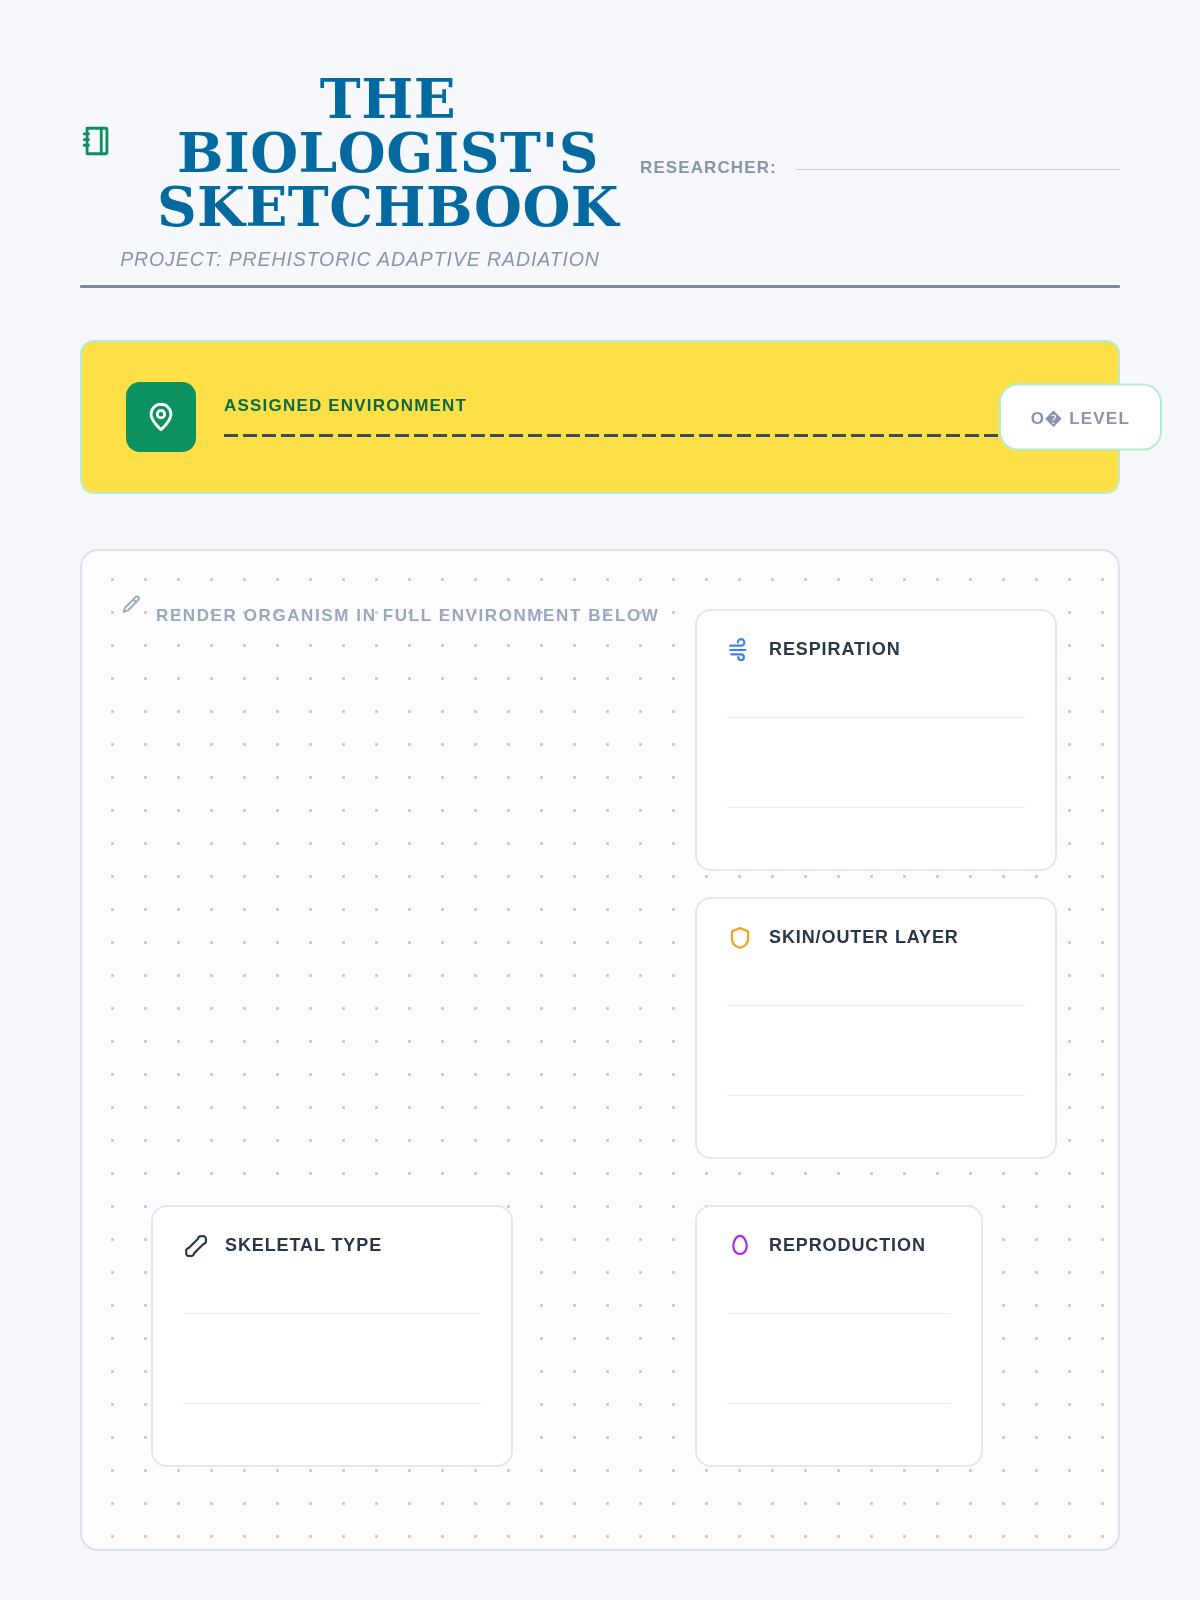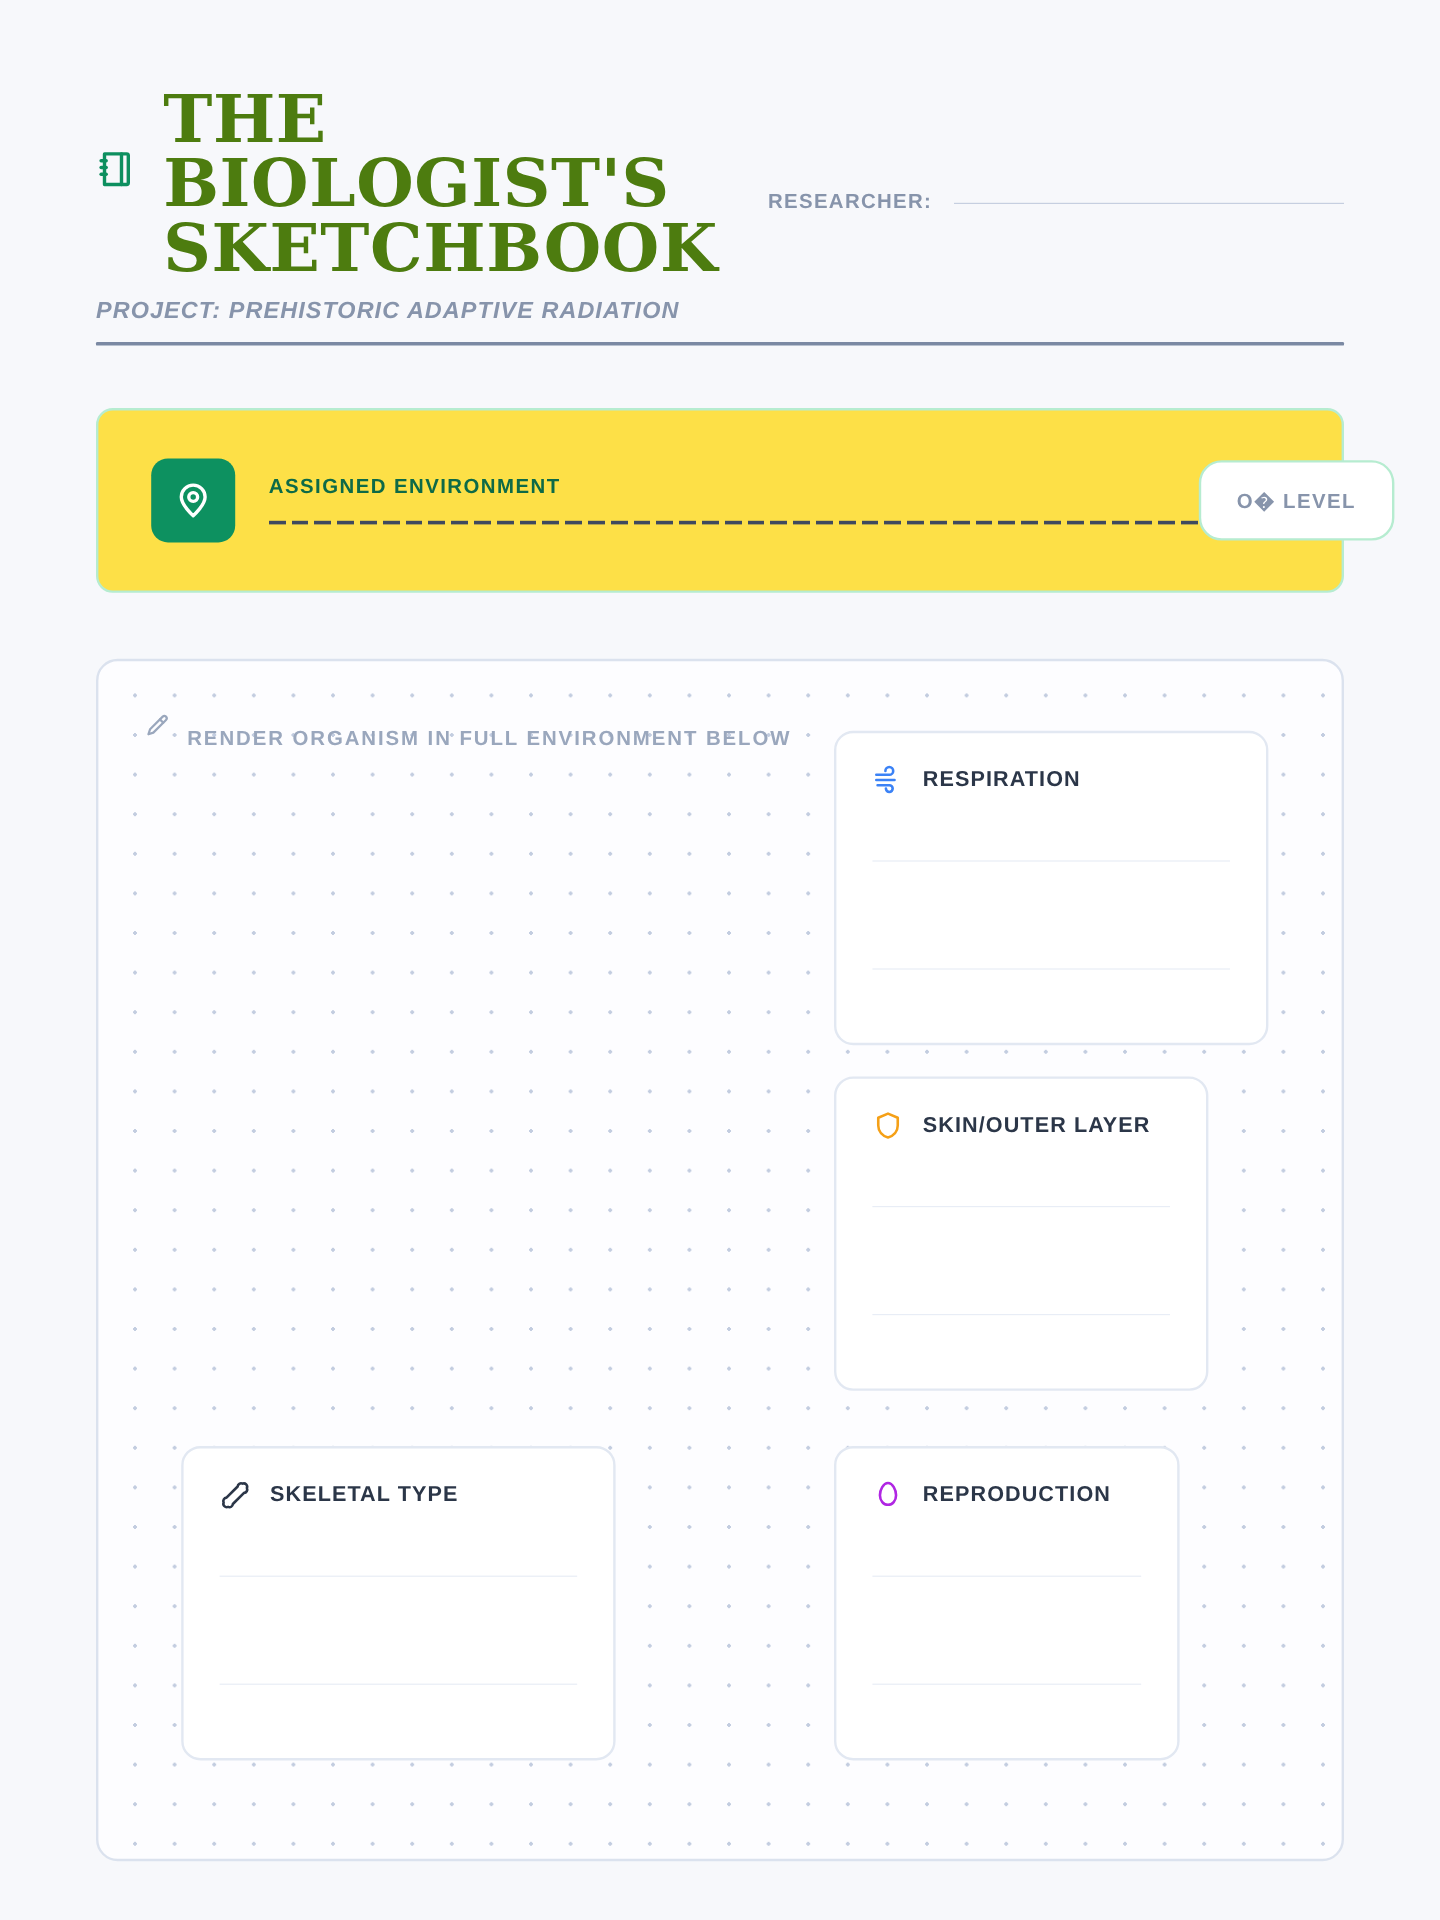--- a/index.html
+++ b/index.html
@@ -45,31 +45,33 @@
     color: #0d8f5f;
   }
   .main-title {
     margin: 0;
     padding-left: 56px;
     font-family: "DejaVu Serif", "Liberation Serif", serif;
     font-weight: bold;
     font-size: 55px;
     line-height: 0.98;
     letter-spacing: 0.5px;
-    color: #4d7c0f;
-    text-transform: uppercase;
+    color: #0369a1;
+    text-transform: uppercase;
+    text-align: center;
   }
   .subtitle {
     margin: 14px 0 0 0;
     font-size: 19.5px;
-    font-weight: bold;
+    font-weight: normal;
     font-style: italic;
     letter-spacing: 0.9px;
     color: #8794ab;
     text-transform: uppercase;
+    text-align: center;
   }
 
   .meta-block {
     flex: 1;
     padding-top: 86px;
     padding-left: 0;
     text-align: right;
   }
   .meta-row {
     display: flex;
@@ -232,21 +234,21 @@
   .trait-lines {
     margin-top: 54px;
   }
   .trait-line {
     height: 1px;
     background: #e8edf6;
     margin-bottom: 89px;
   }
 
   #card-respiration  { left: 597px; top:  58px; width: 362px; height: 262px; }
-  #card-skin         { left: 597px; top: 346px; width: 312px; height: 262px; }
+  #card-skin         { left: 597px; top: 346px; width: 362px; height: 262px; }
   #card-skeletal     { left:  53px; top: 654px; width: 362px; height: 262px; }
   #card-reproduction { left: 597px; top: 654px; width: 288px; height: 262px; }
 </style>
 </head>
 <body>
 
 <div class="page">
 
   <div class="header">
     <div class="header-row">

